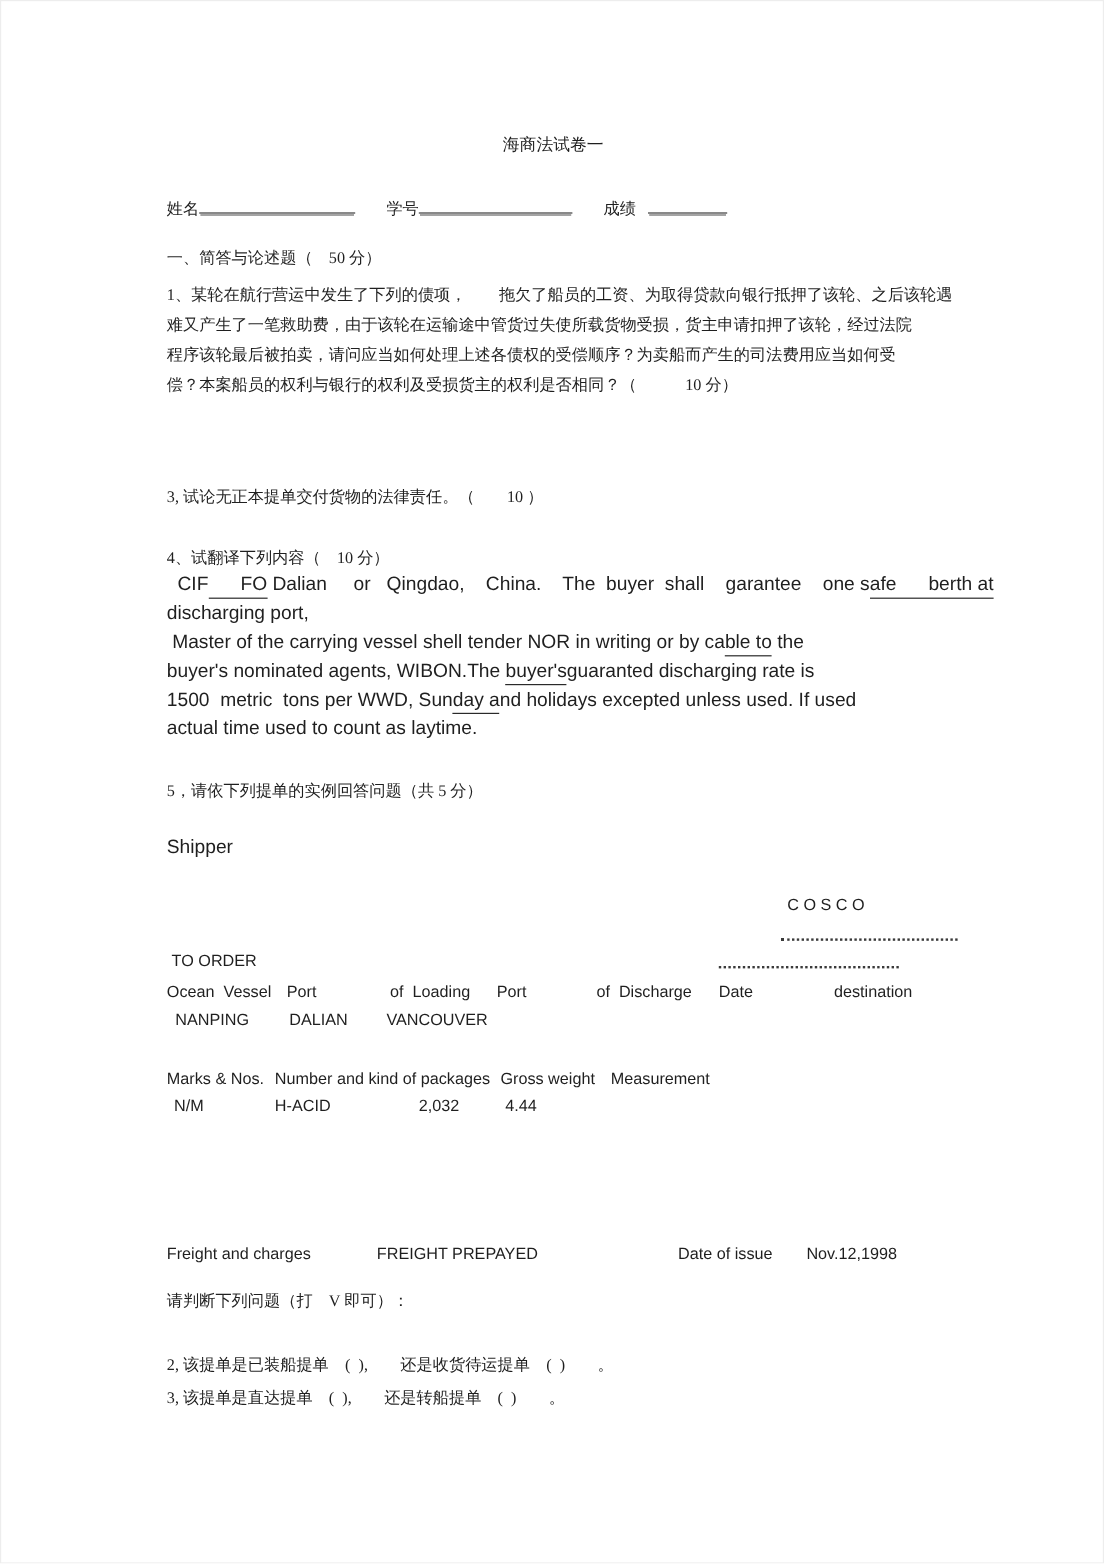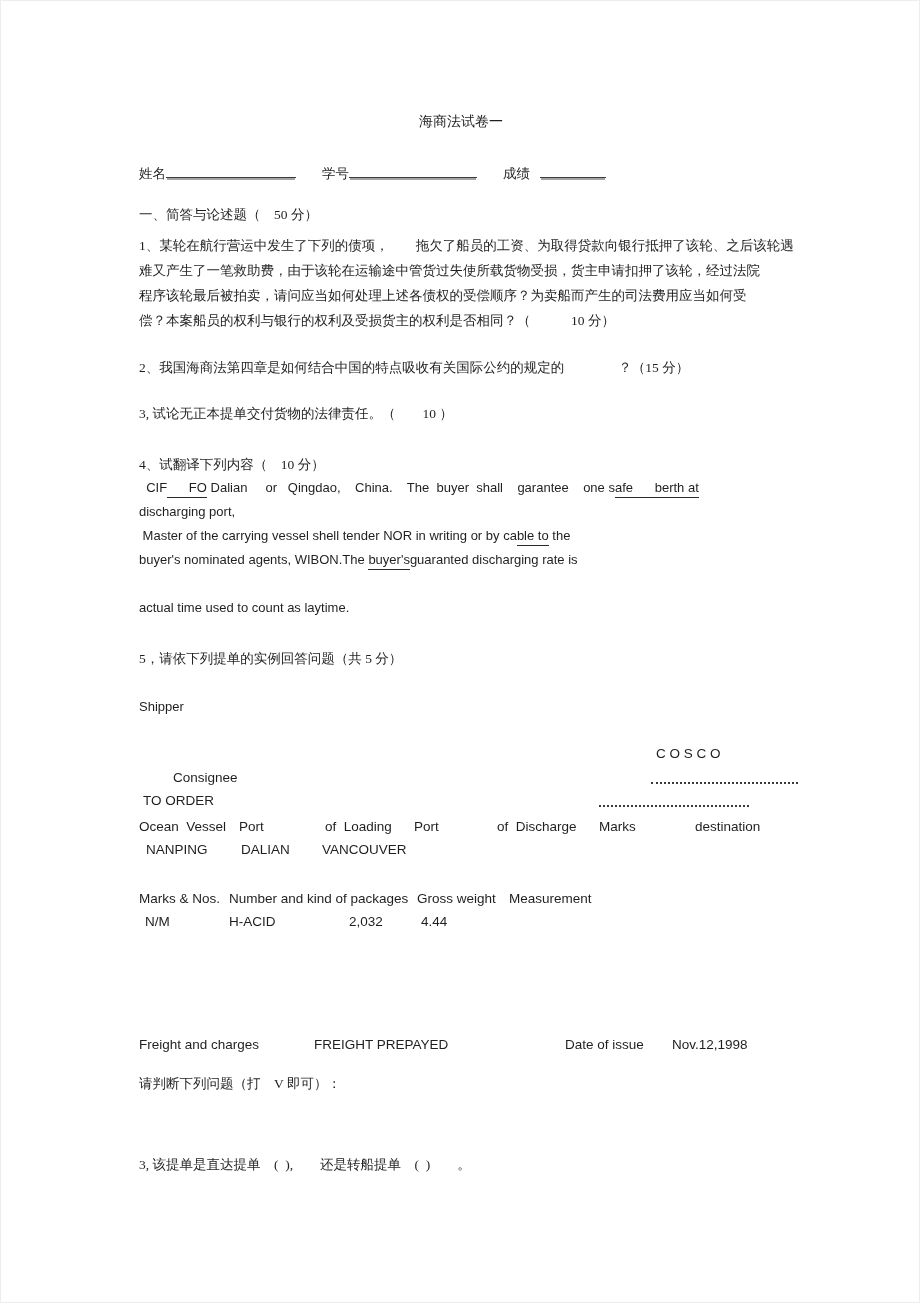--- a/index.html
+++ b/index.html
@@ -16,21 +16,21 @@
   }
   .line {
     position: absolute;
     left: 138px;
     white-space: pre;
     font-size: 13.5px;
     line-height: 18px;
     color: #1f1f1f;
   }
   .zh { font-family: "Liberation Serif", serif; font-size: 13.5px; }
-  .en { font-family: "Liberation Sans", sans-serif; font-size: 13px; }
+  .en { font-family: "Liberation Sans", sans-serif; font-size: 16px; }
   .title-line { left: 0; width: 920px; text-align: center; font-size: 14px; }
   .row { position: absolute; left: 0; top: 0; width: 920px; height: 20px; }
   .cell { position: absolute; white-space: pre; font-size: 13.5px; }
   .u { border-bottom: 1px solid #2a2a2a; padding-bottom: 2px; }
   .blank {
     display: inline-block;
     height: 13px;
     border-bottom: 1px solid #3c3c3c;
     box-shadow: 0 3px 0 -1px rgba(90,90,90,0.55);
   }
@@ -50,56 +50,53 @@
 
   <div class="line zh title-line" style="top:112px">海商法试卷一</div>
 
   <div class="line zh" style="top:205px">一、简答与论述题（　50 分）</div>
 
   <div class="line zh" style="top:236px">1、某轮在航行营运中发生了下列的债项，　　拖欠了船员的工资、为取得贷款向银行抵押了该轮、之后该轮遇</div>
   <div class="line zh" style="top:261px">难又产生了一笔救助费，由于该轮在运输途中管货过失使所载货物受损，货主申请扣押了该轮，经过法院</div>
   <div class="line zh" style="top:286px">程序该轮最后被拍卖，请问应当如何处理上述各债权的受偿顺序？为卖船而产生的司法费用应当如何受</div>
   <div class="line zh" style="top:311px">偿？本案船员的权利与银行的权利及受损货主的权利是否相同？（　　　10 分）</div>
 
-  <div class="line zh" style="top:358px">2、我国海商法第四章是如何结合中国的特点吸收有关国际公约的规定的　　　　？（15 分）</div>
   <div class="line zh" style="top:404px">3, 试论无正本提单交付货物的法律责任。（　　10 ）</div>
   <div class="line zh" style="top:455px">4、试翻译下列内容（　10 分）</div>
 
   <div class="line en" style="top:478px"><span>  CIF</span><span class="u">      FO</span><span> Dalian     or   Qingdao,    China.    The  buyer  shall    garantee    one s</span><span class="u">afe      berth at</span></div>
   <div class="line en" style="top:502px">discharging port,</div>
   <div class="line en" style="top:526px"><span> Master of the carrying vessel shell tender NOR in writing or by ca</span><span class="u">ble to</span><span> the</span></div>
   <div class="line en" style="top:550px"><span>buyer's nominated agents, WIBON.The </span><span class="u">buyer's</span><span>guaranted discharging rate is</span></div>
+  <div class="line en" style="top:574px"><span>1500  metric  tons per WWD, Sun</span><span class="u">day a</span><span>nd holidays excepted unless used. If used</span></div>
   <div class="line en" style="top:598px">actual time used to count as laytime.</div>
 
   <div class="line zh" style="top:649px">5，请依下列提单的实例回答问题（共 5 分）</div>
 
   <div class="line en" style="top:697px">Shipper</div>
 
 
   <div class="row" style="top:745px">
     <span class="cell en" style="left:655px">C O S C O</span>
   </div>
 
-  <div class="row" style="top:769px">
-    <span class="cell en" style="left:172px">Consignee</span>
-  </div>
   <span class="dotted" style="left:650px; top:781px; width:147px"></span>
 
   <div class="row" style="top:792px">
     <span class="cell en" style="left:142px">TO ORDER</span>
   </div>
   <span class="dotted" style="left:598px; top:804px; width:150px"></span>
 
   <div class="row" style="top:818px">
     <span class="cell en" style="left:138px">Ocean  Vessel</span>
     <span class="cell en" style="left:238px">Port</span>
     <span class="cell en" style="left:324px">of  Loading</span>
     <span class="cell en" style="left:413px">Port</span>
     <span class="cell en" style="left:496px">of  Discharge</span>
-    <span class="cell en" style="left:598px">Marks</span>
+    <span class="cell en" style="left:598px">Date</span>
     <span class="cell en" style="left:694px">destination</span>
   </div>
   <div class="row" style="top:841px">
     <span class="cell en" style="left:145px">NANPING</span>
     <span class="cell en" style="left:240px">DALIAN</span>
     <span class="cell en" style="left:321px">VANCOUVER</span>
   </div>
 
   <div class="row" style="top:890px">
     <span class="cell en" style="left:138px">Marks &amp; Nos.</span>
@@ -115,15 +112,16 @@
   </div>
 
   <div class="row" style="top:1036px">
     <span class="cell en" style="left:138px">Freight and charges</span>
     <span class="cell en" style="left:313px">FREIGHT PREPAYED</span>
     <span class="cell en" style="left:564px">Date of issue</span>
     <span class="cell en" style="left:671px">Nov.12,1998</span>
   </div>
 
   <div class="line zh" style="top:1074px">请判断下列问题（打　V 即可）：</div>
+  <div class="line zh" style="top:1128px">2, 该提单是已装船提单　(  ),　　还是收货待运提单　(  )　　。</div>
   <div class="line zh" style="top:1155px">3, 该提单是直达提单　(  ),　　还是转船提单　(  )　　。</div>
 
 </div>
 
 </body></html>

